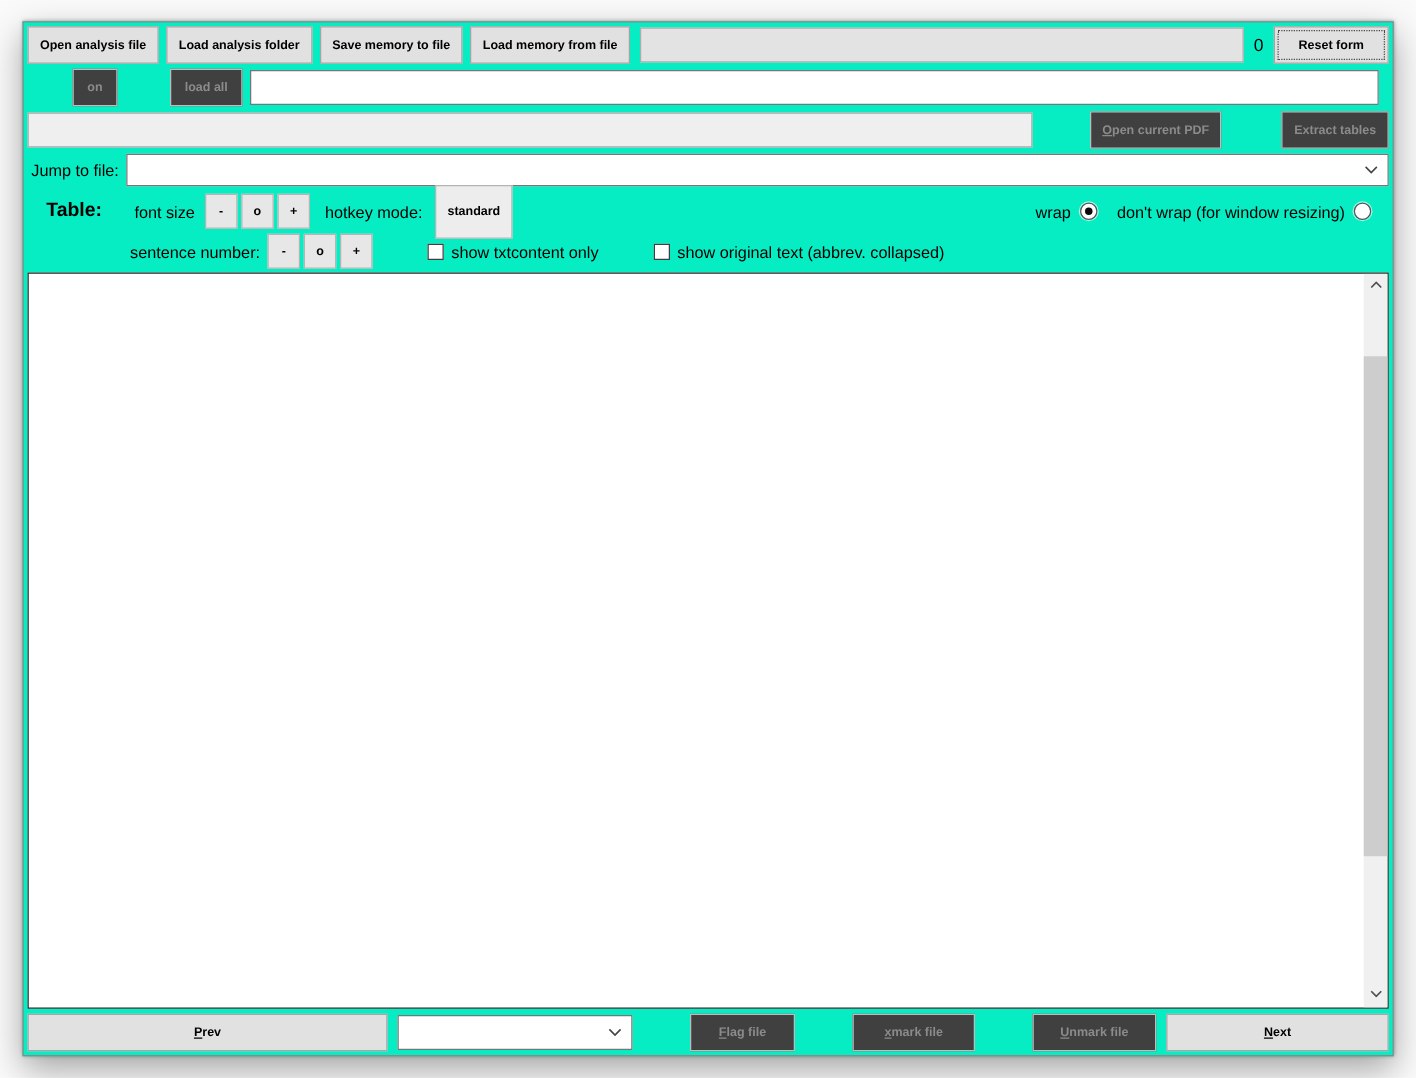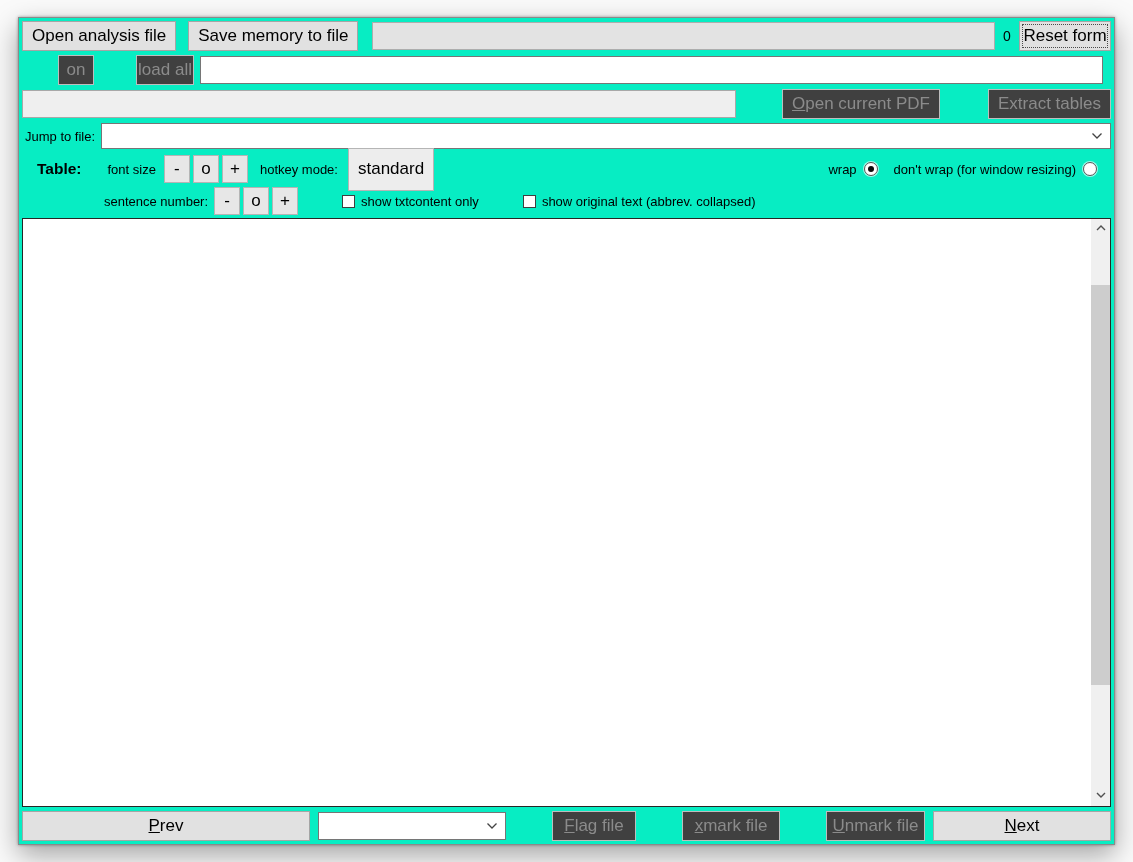--- a/index.html
+++ b/index.html
@@ -22,22 +22,23 @@
   .tb-controls { margin-left:auto; display:flex; height:100%; }
   .tb-btn { width:46px; height:100%; display:flex; align-items:center; justify-content:center; }
   .glyph-min { width:11px; height:1px; background:#111; display:block; }
   .glyph-max { width:10px; height:10px; border:1px solid #111; display:block; }
   
   .content { flex:1; padding:3px 3px 0 3px; display:flex; flex-direction:column; }
   .row { display:flex; align-items:center; margin-bottom:4px; flex:0 0 auto; }
   .btn {
     background:#e1e1e1; border:1px solid #a5a5a5; height:30px;
     display:inline-flex; align-items:center; justify-content:center;
-    padding:0 9px; font-size:17px; color:#000; white-space:nowrap;
+    padding:0 9px; font-size:10px; color:#000; white-space:nowrap;
     font-family:"Liberation Sans", sans-serif;
+    font-weight:bold;
   }
   .btn.dis { color:#8b8b8b; border-color:#bdbdbd; background:#404040;margin-left:36px; }
   .btn.focus-dotted { outline:1px dotted #4a4a4a; outline-offset:-4px; }
   .btn-sm { height:28px; width:26px; padding:0; background:#e7e7e7; border:1px solid #b5b5b5; }
   .entry {
     background:#fff; border:1px solid #767676; height:28px;
     display:flex; align-items:center; padding:0 5px; overflow:hidden;
   }
   .entry.gray { background:#e3e3e3; border-color:#adadad; }
   .entry.readonly { background:#efefef; border-color:#a8a8a8; }
@@ -86,23 +87,25 @@
 <body>
 
 <div class="window">
 
 
   <div class="content">
 
     <div class="row">
       <button class="btn">Open analysis file</button>
       <span class="gap6"></span>
+      <button class="btn">Load analysis folder</button>
       <span class="gap6"></span>
       <button class="btn">Save memory to file</button>
       <span class="gap6"></span>
+      <button class="btn">Load memory from file</button>
       <span class="gap8"></span>
       <div class="entry gray flex1"></div>
       <span class="counter">0</span>
       <button class="btn focus-dotted" style="width:92px">Reset form</button>
     </div>
 
     <div class="row">
       <button class="btn dis" style="width:36px">on</button>
       <span class="gap6"></span>
       <button class="btn dis" style="width:58px">load all</button>

